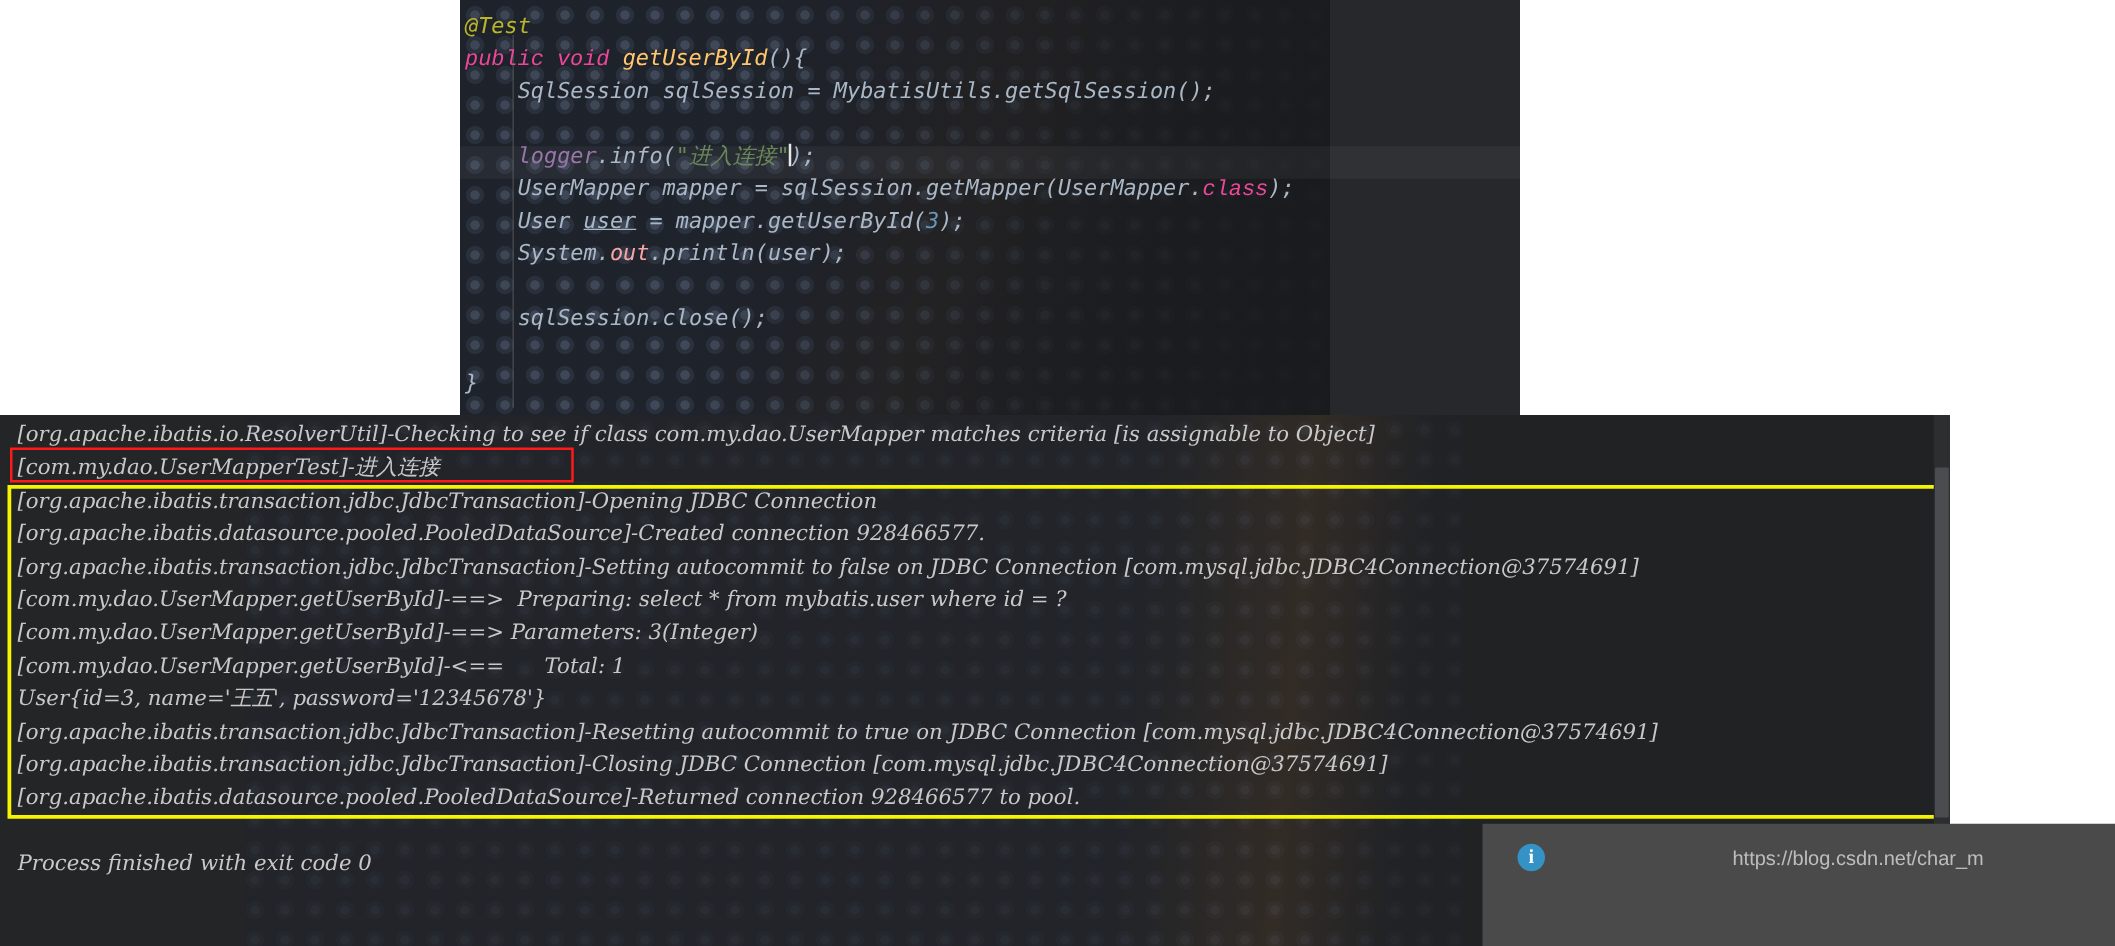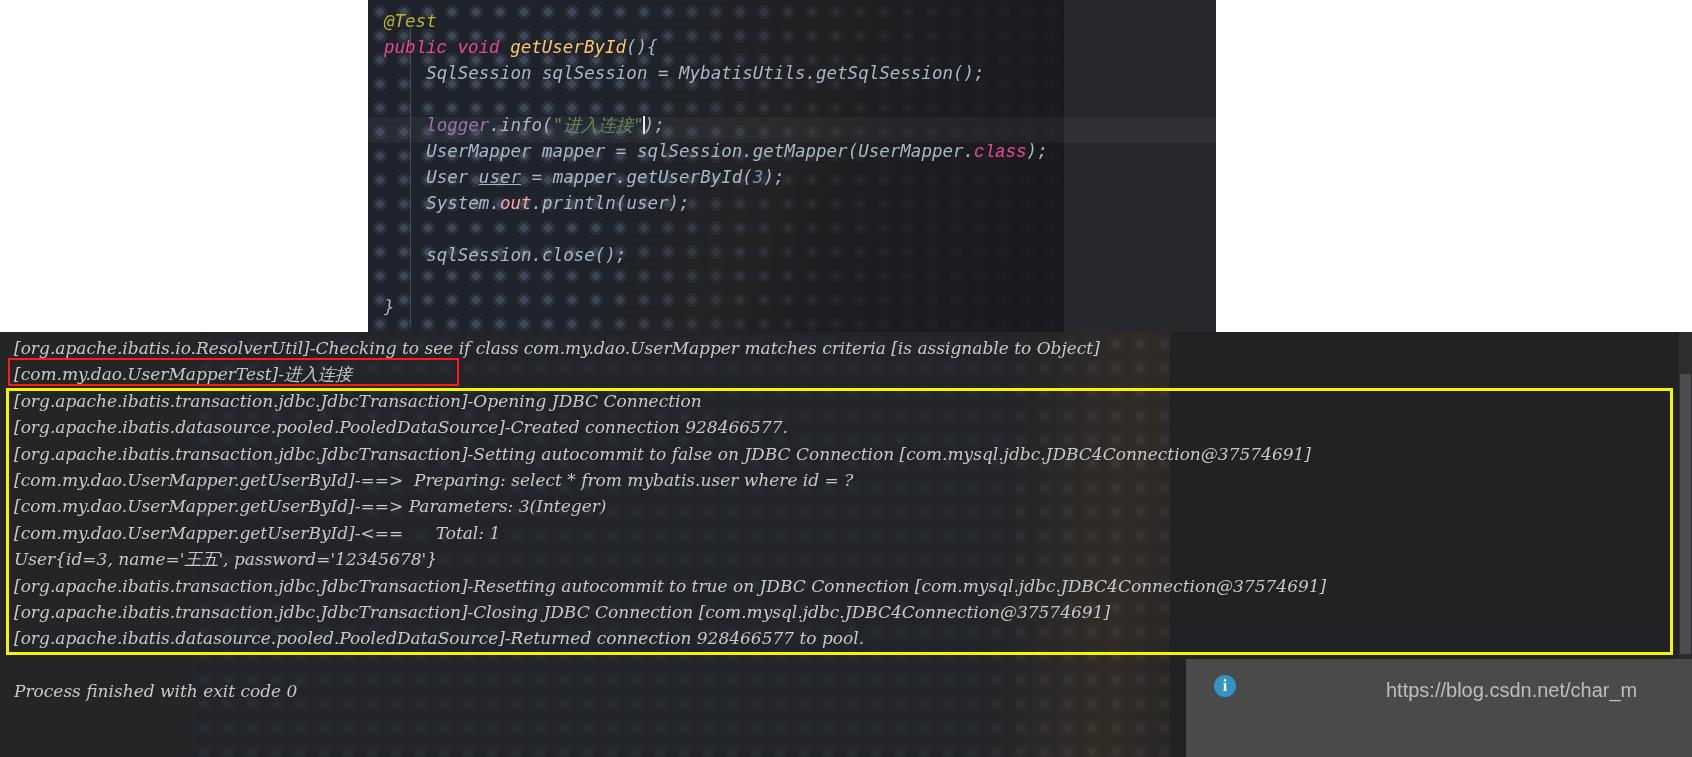--- a/index.html
+++ b/index.html
@@ -69,21 +69,21 @@
   #caret-line {
     position: absolute;
     left: 0; right: 0;
     top: 117px;
     height: 26px;
     background: rgba(255,255,255,0.045);
   }
   #code {
     position: relative;
     margin: 0;
-    padding: 8px 0 0 16px;
+    padding: 8px 0 0 4px;
     font-family: "DejaVu Sans Mono", monospace;
     font-size: 17.5px;
     line-height: 26px;
     font-style: italic;
     white-space: pre;
     color: #a9b7c6;
     z-index: 3;
   }
   #code .ln { display: block; height: 26px; }
   .t-ann   { color: #bbb529; }
@@ -103,21 +103,21 @@
     background: #e8e8e8;
     vertical-align: -3px;
     margin: 0 -1px;
   }
 
   
   #console-pane {
     position: absolute;
     left: 0;
     top: 332px;
-    width: 1692px;
+    width: 1560px;
     height: 425px;
     background: #6d28d9;
     overflow: hidden;
   }
   #console-bg {
     position: absolute;
     inset: 0;
     background-color: #232425;
     background-image:
       radial-gradient(circle at 12px 12px, rgba(140,160,195,0.16) 3.5px, transparent 4px),
@@ -245,21 +245,21 @@
     font-size: 17.5px;
     line-height: 26px;
     white-space: nowrap;
   }
   #watermark {
     position: absolute;
     left: 1350px;
     top: 679px;
     color: rgba(205,205,205,0.88);
     font-family: "Liberation Sans", sans-serif;
-    font-size: 20px;
+    font-size: 16px;
     white-space: nowrap;
     z-index: 11;
     padding-left: 36px;
   }
 
   
   .white-fill { position: absolute; background: #ffffff; }
   #white-left  { left: 0;    top: 0; width: 368px; height: 332px; }
   #white-right { left: 1216px; top: 0; width: 476px; height: 332px; }
 </style>

